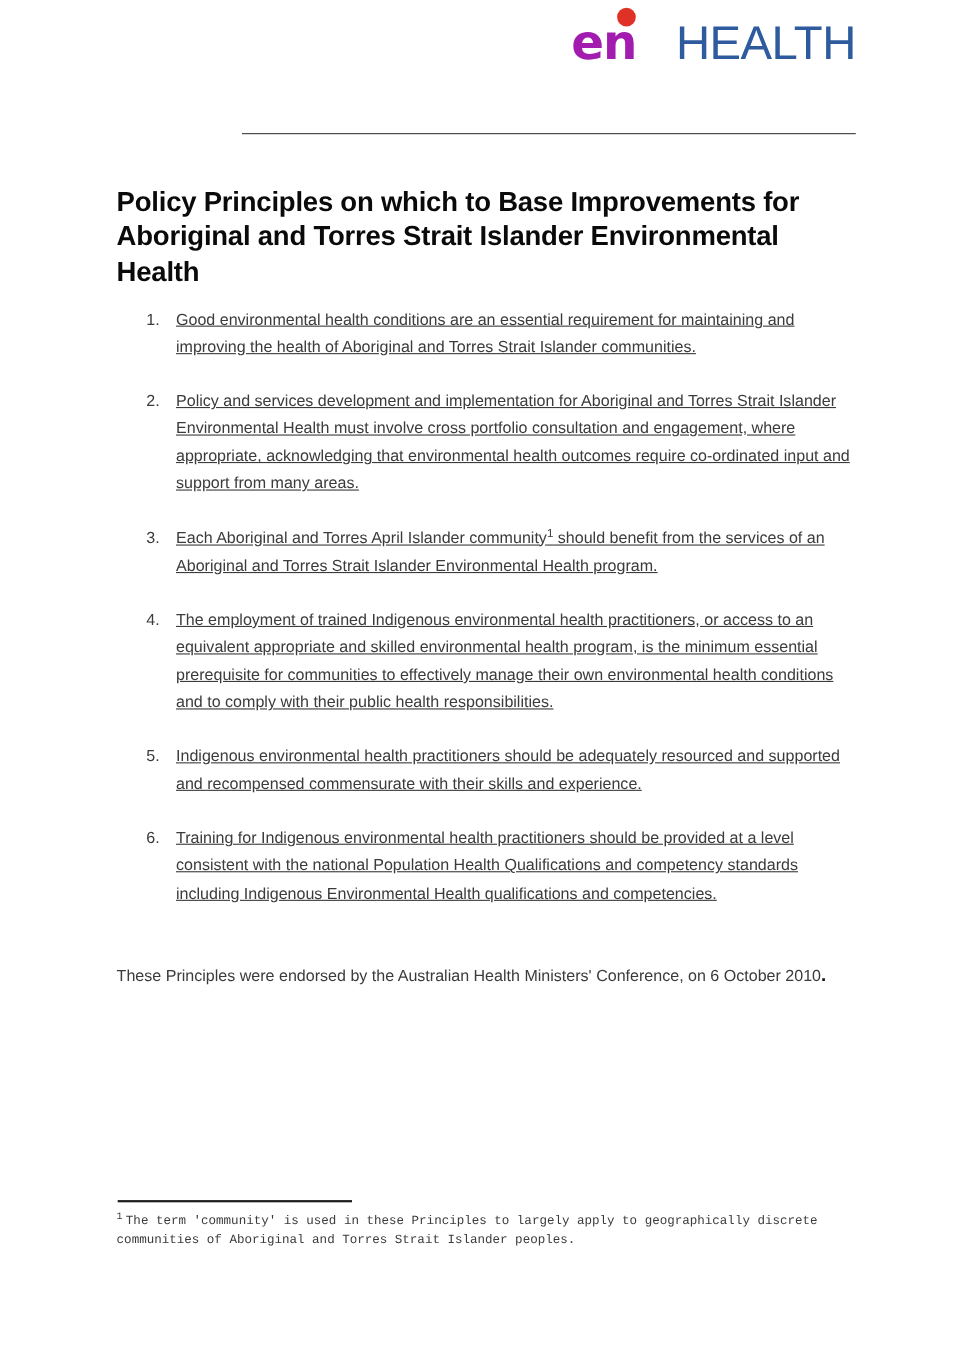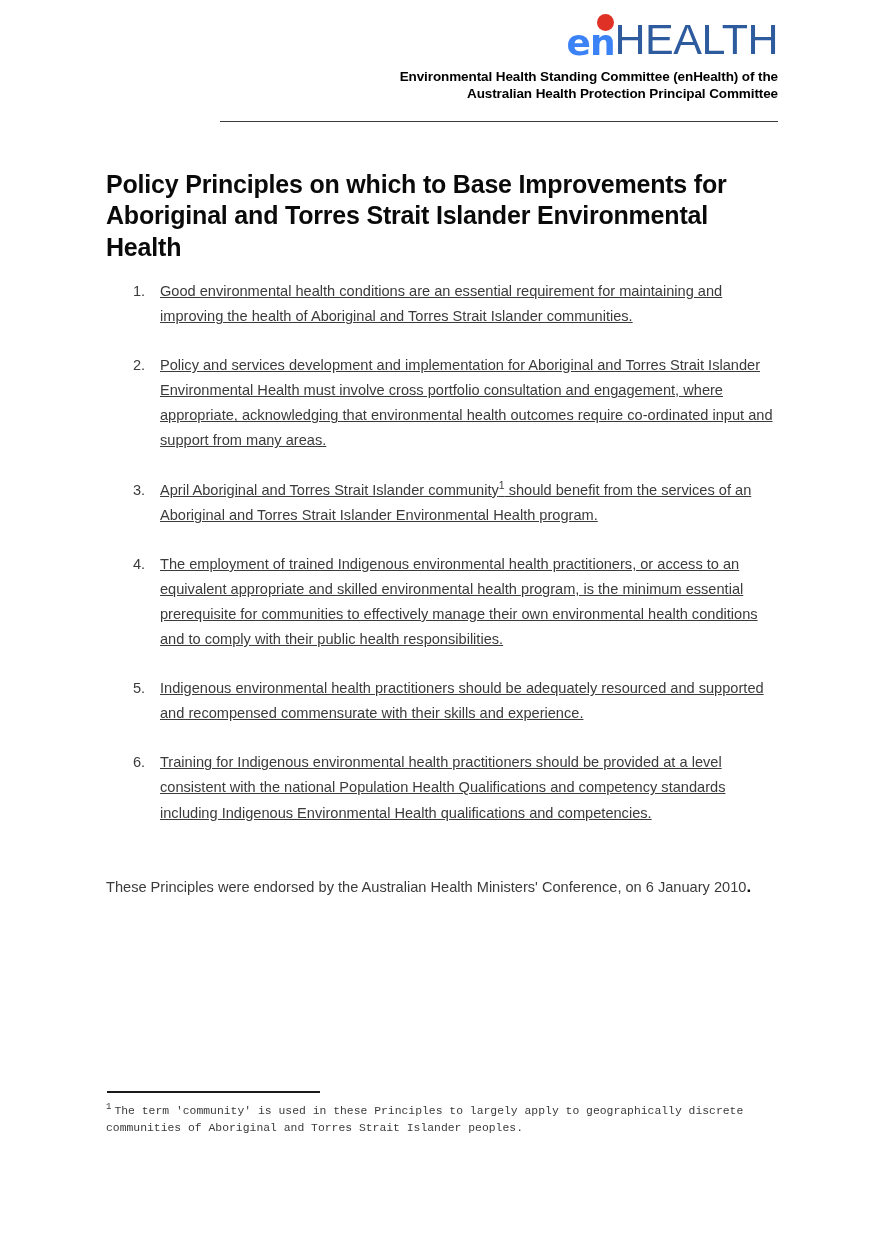--- a/index.html
+++ b/index.html
@@ -26,24 +26,24 @@
   }
   .logo {
     position: absolute;
     right: 104px;
     top: 18px;
     line-height: 1;
     white-space: nowrap;
   }
   .logo-en {
     font-family: "DejaVu Sans", sans-serif;
-    font-size: 36px;
+    font-size: 44px;
     font-weight: 700;
     letter-spacing: -1px;
-    color: #3b82f6;
+    color: #a21caf;
     position: relative;
     display: inline-block;
     vertical-align: bottom;
   }
   .logo-dot {
     position: absolute;
     width: 17px;
     height: 17px;
     border-radius: 50%;
     background: #e03127;
@@ -51,20 +51,21 @@
     top: -11px;
   }
   .logo-health {
     font-family: "Liberation Sans", sans-serif;
     font-size: 43px;
     font-weight: 400;
     letter-spacing: -0.5px;
     color: #2d5b9e;
     display: inline-block;
     vertical-align: bottom;
+    margin-left: 36px;
   }
 
   .header-sub {
     position: absolute;
     right: 104px;
     top: 68px;
     width: 600px;
     text-align: right;
     font-family: "Liberation Sans", sans-serif;
     font-size: 13.5px;
@@ -170,60 +171,56 @@
 </style>
 </head>
 <body>
 
 <div class="header">
 
   <div class="logo">
     <span class="logo-en"><span>en</span><span class="logo-dot"></span></span><span class="logo-health">HEALTH</span>
   </div>
 
-  <div class="header-sub">
-    <div>Environmental Health Standing Committee (enHealth) of the</div>
-    <div>Australian Health Protection Principal Committee</div>
-  </div>
 
   <div class="header-rule"></div>
 </div>
 
 <h1 class="doc-title">Policy Principles on which to Base Improvements for Aboriginal and Torres Strait Islander Environmental Health</h1>
 
 <div class="principles">
 
   <div class="principle">
     <span class="principle-num">1.</span>
     <span class="principle-text">Good environmental health conditions are an essential requirement for maintaining and improving the health of Aboriginal and Torres Strait Islander communities.</span>
   </div>
 
   <div class="principle">
     <span class="principle-num">2.</span>
     <span class="principle-text">Policy and services development and implementation for Aboriginal and Torres Strait Islander Environmental Health must involve cross portfolio consultation and engagement, where appropriate, acknowledging that environmental health outcomes require co-ordinated input and support from many areas.</span>
   </div>
 
   <div class="principle">
     <span class="principle-num">3.</span>
-    <span class="principle-text"><span>April Aboriginal and Torres Strait Islander community</span><sup>1</sup><span> should benefit from the services of an Aboriginal and Torres Strait Islander Environmental Health program.</span></span>
+    <span class="principle-text"><span>Each Aboriginal and Torres April Islander community</span><sup>1</sup><span> should benefit from the services of an Aboriginal and Torres Strait Islander Environmental Health program.</span></span>
   </div>
 
   <div class="principle">
     <span class="principle-num">4.</span>
     <span class="principle-text">The employment of trained Indigenous environmental health practitioners, or access to an equivalent appropriate and skilled environmental health program, is the minimum essential prerequisite for communities to effectively manage their own environmental health conditions and to comply with their public health responsibilities.</span>
   </div>
 
   <div class="principle">
     <span class="principle-num">5.</span>
     <span class="principle-text">Indigenous environmental health practitioners should be adequately resourced and supported and recompensed commensurate with their skills and experience.</span>
   </div>
 
   <div class="principle">
     <span class="principle-num">6.</span>
     <span class="principle-text">Training for Indigenous environmental health practitioners should be provided at a level consistent with the national Population Health Qualifications and competency standards including Indigenous Environmental Health qualifications and competencies.</span>
   </div>
 
 </div>
 
-<p class="endorsement"><span>These Principles were endorsed by the Australian Health Ministers' Conference, on 6 January 2010</span><span class="endquote-dot">.</span></p>
+<p class="endorsement"><span>These Principles were endorsed by the Australian Health Ministers' Conference, on 6 October 2010</span><span class="endquote-dot">.</span></p>
 
 <div class="footnote-rule"></div>
 <div class="footnote"><span class="fn-marker">1</span><span>The term 'community' is used in these Principles to largely apply to geographically discrete communities of Aboriginal and Torres Strait Islander peoples.</span></div>
 
 </body></html>

